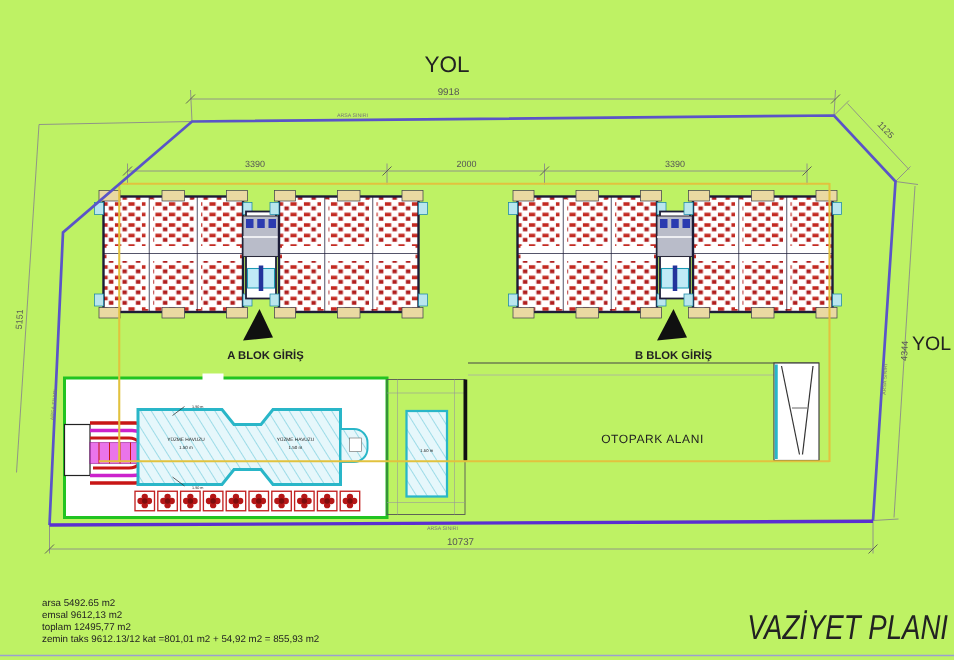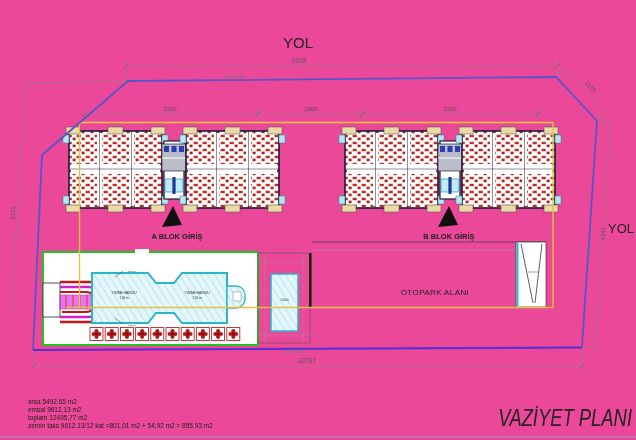--- a/index.html
+++ b/index.html
@@ -1,16 +1,16 @@
 <!DOCTYPE html>
 <html><head>
 <meta charset="utf-8">
 <style>
   html,body{margin:0;padding:0;background:#ffffff;}
-  .canvas{position:relative;width:636px;height:440px;background:#ec4899;overflow:hidden;
+  .canvas{position:relative;width:636px;height:440px;background:#bef264;overflow:hidden;
           font-family:"Liberation Sans", sans-serif;}
   svg text{font-family:"Liberation Sans", sans-serif;fill:#222;}
   .dim{fill:#555;}
   .tiny{fill:#777;}
 </style>
 </head>
 <body>
 
 <div class="canvas">
 <svg width="636" height="440" viewBox="0 0 636 440">

